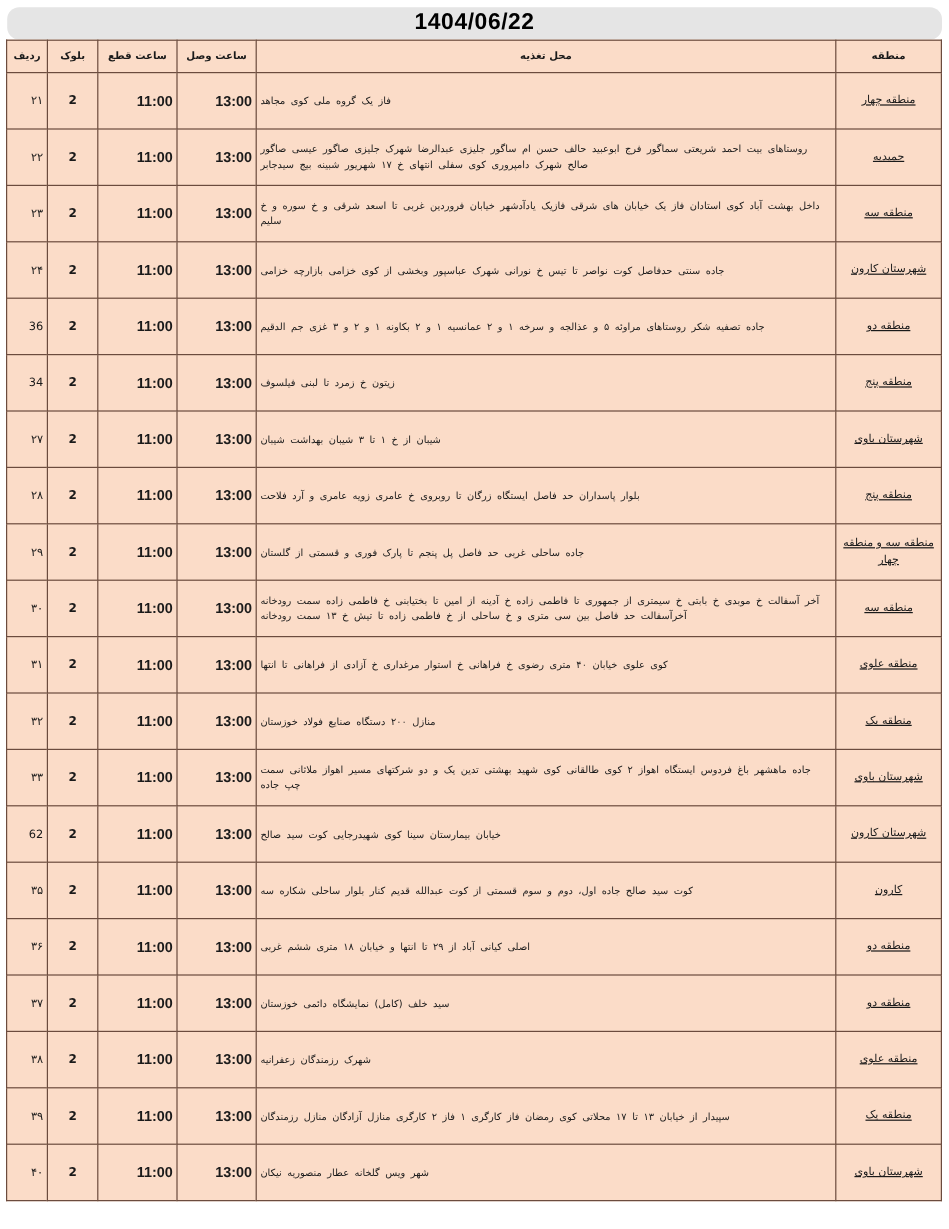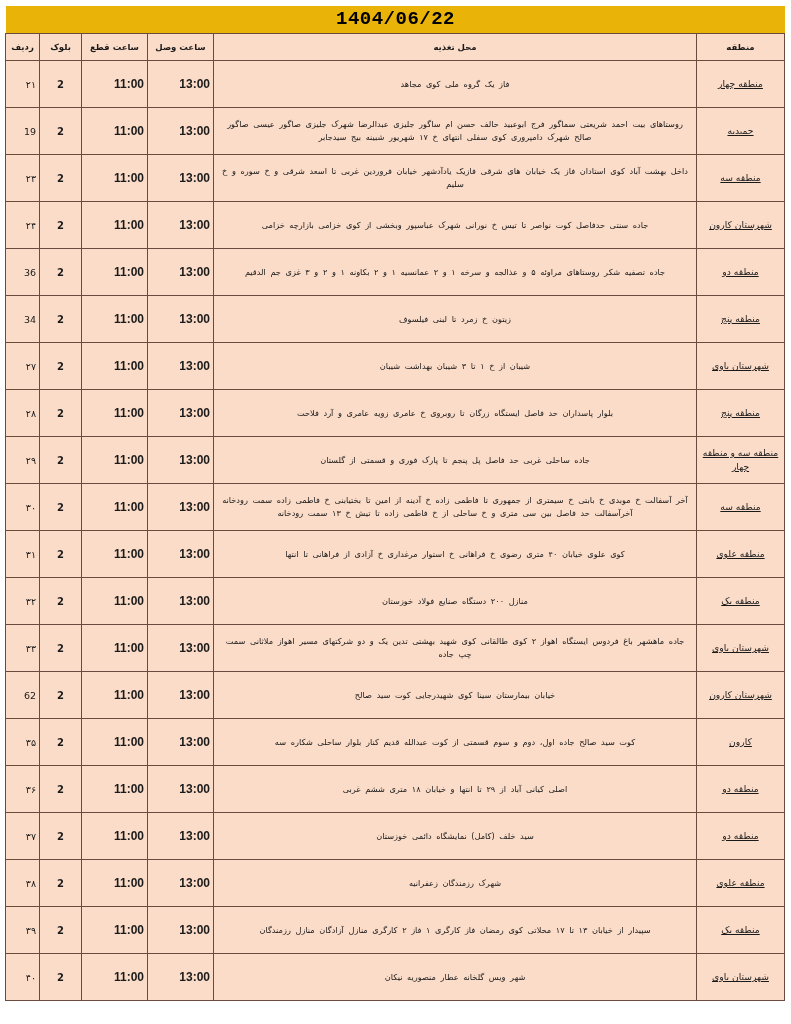--- a/index.html
+++ b/index.html
@@ -27,29 +27,30 @@
     color: #000000;
     text-align: center;
     font-size: 11.5px;
     font-weight: bold;
     line-height: 1.25;
     padding: 9px 6px 10px 6px;
     direction: rtl;
     border-bottom: 1px solid #ffff00;
   }
   .banner-date {
-    background: #eab308;
+    background: #e5e5e5;
     color: #000000;
     text-align: center;
     font-size: 19px;
     font-weight: bold;
     letter-spacing: 0.5px;
     padding: 2px 0 3px 0;
     direction: ltr;
-    font-family: Liberation Mono, monospace;
+    font-family: Liberation Sans, sans-serif;
+    border-radius: 10px;
   }
   table.schedule {
     width: 779px;
     border-collapse: collapse;
     table-layout: fixed;
     direction: rtl;
     background: #FBDCC8;
   }
   table.schedule th,
   table.schedule td {
@@ -82,21 +83,21 @@
   }
   td.radif { font-size: 9.5px; font-weight: normal; text-align: right; }
   td.time {
     text-align: right;
     font-size: 12px;
     font-weight: bold;
     direction: ltr;
     font-family: "Liberation Sans", sans-serif;
   }
   td.feed {
-    text-align: center;
+    text-align: left;
     font-size: 8.2px;
     line-height: 1.55;
     padding: 3px 8px;
     word-spacing: 2px;
   }
   td.zone {
     text-align: center;
     font-size: 9.2px;
     line-height: 1.5;
     font-weight: normal;
@@ -138,21 +139,21 @@
           <td class="time">11:00</td>
           <td class="block">2</td>
           <td class="radif">۲۱</td>
         </tr>
         <tr>
           <td class="zone">حمیدیه</td>
           <td class="feed">روستاهای بیت احمد   شریعتی   سماگور فرج   ابوعبید   حالف حسن   ام ساگور   جلیزی عبدالرضا   شهرک جلیزی   صاگور عیسی   صاگور صالح   شهرک دامپروری   کوی سفلی   انتهای خ ۱۷ شهریور   شبینه   بیج سیدجابر</td>
           <td class="time">13:00</td>
           <td class="time">11:00</td>
           <td class="block">2</td>
-          <td class="radif">19</td>
+          <td class="radif">۲۲</td>
         </tr>
         <tr>
           <td class="zone">منطقه سه</td>
           <td class="feed">داخل بهشت آباد   کوی استادان فاز یک خیابان های شرقی   فازیک یادآدشهر خیابان فروردین غربی تا اسعد شرقی و خ سوره و خ سلیم</td>
           <td class="time">13:00</td>
           <td class="time">11:00</td>
           <td class="block">2</td>
           <td class="radif">۲۳</td>
         </tr>
         <tr>

